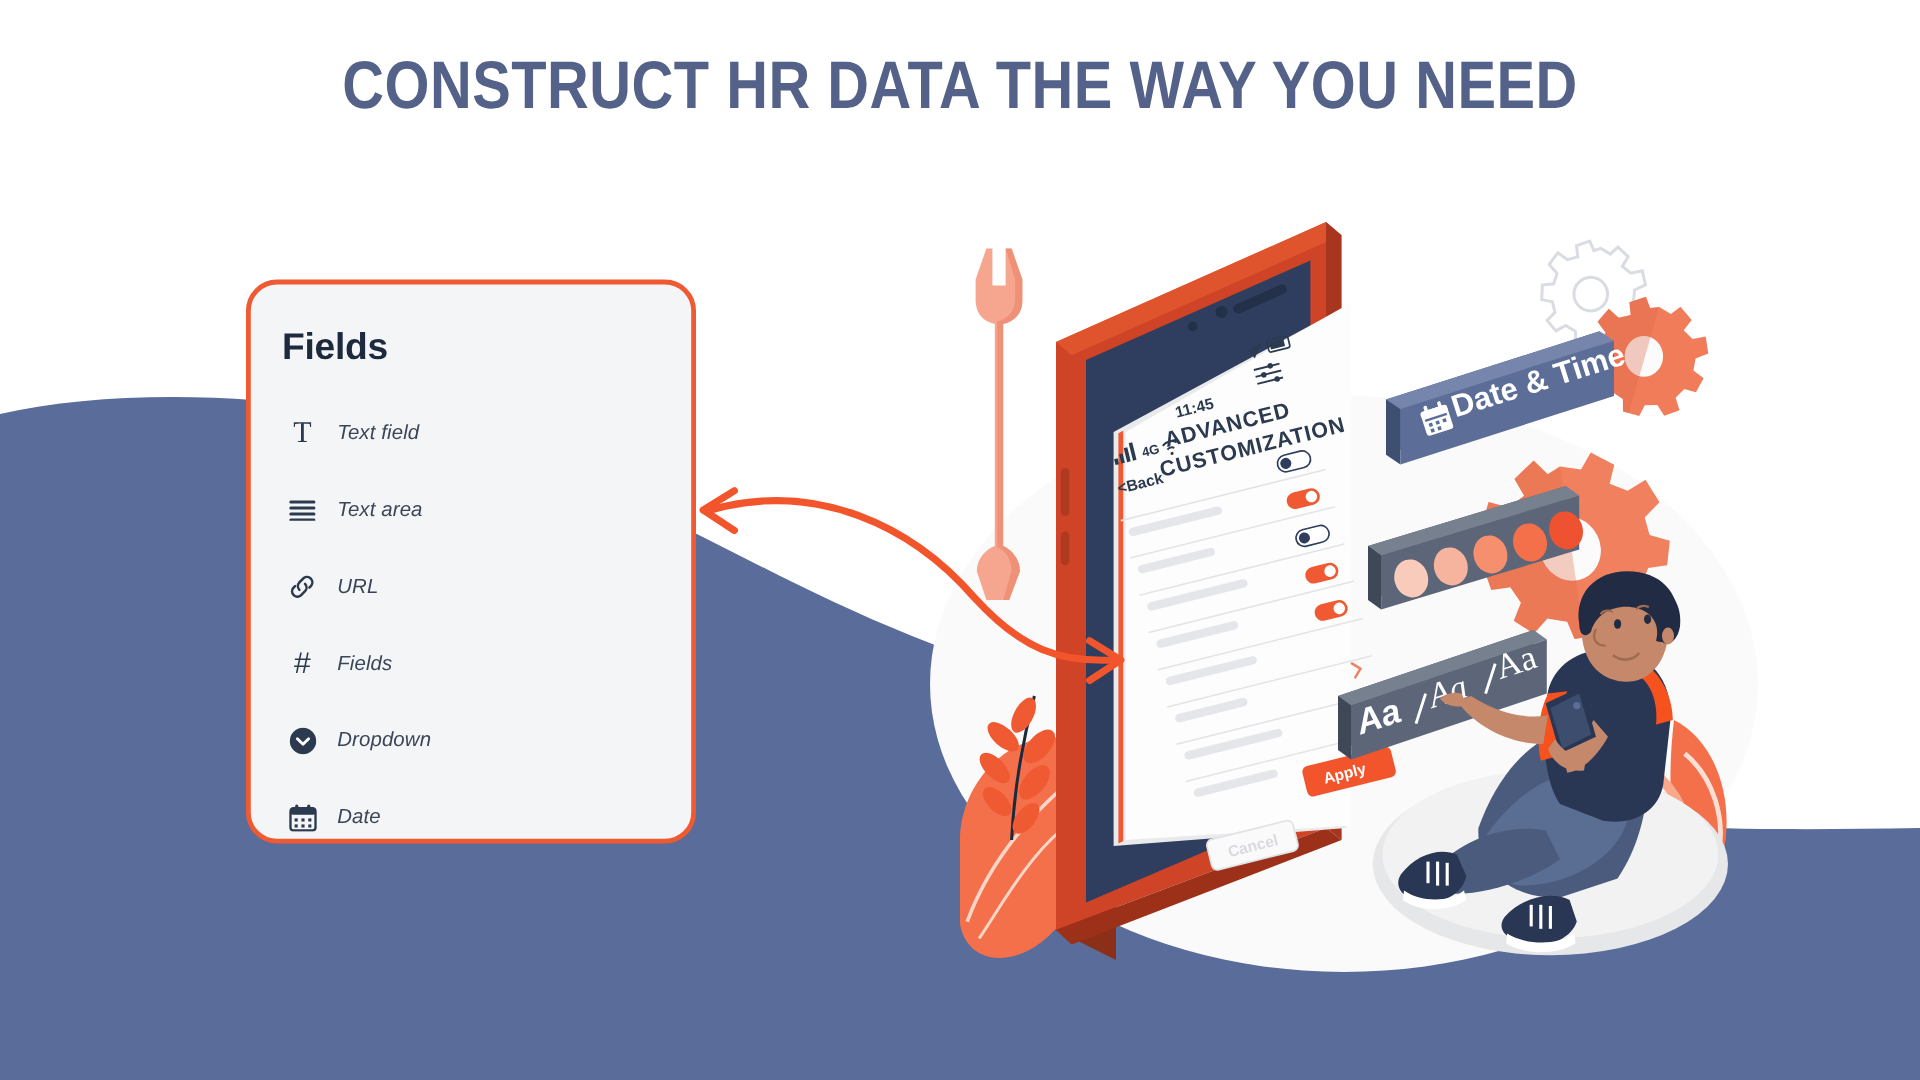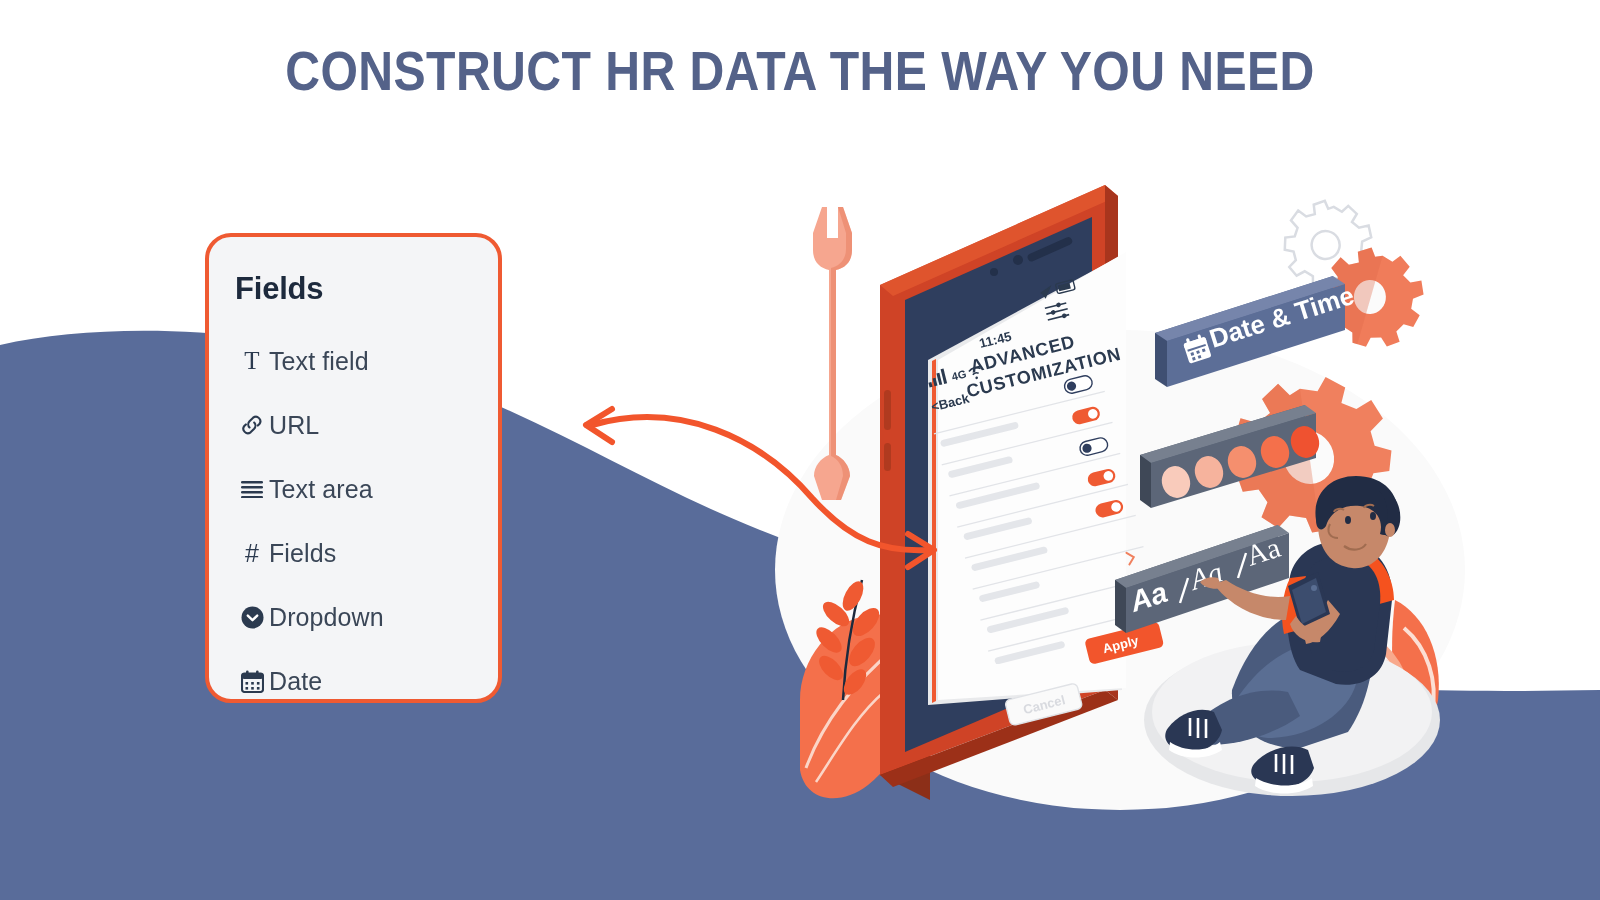--- a/index.html
+++ b/index.html
@@ -25,21 +25,21 @@
     transform:scaleX(0.86);
     transform-origin:center top;
     white-space:nowrap;
     z-index:40;
   }
 
   
   #fields-card {
     position:absolute;
     left:205px; top:233px;
-    width:297px; height:470px;
+    width:375px; height:470px;
     background:#f4f5f7;
     border:4px solid #ef5a32;
     border-radius:26px;
     z-index:30;
     padding:34px 0 0 0;
   }
   #fields-title {
     font-size:31px;
     font-weight:700;
     color:#1d2a3d;
@@ -55,24 +55,25 @@
   }
   .field-icon {
     width:34px;
     min-width:34px;
     display:flex;
     align-items:center;
     justify-content:center;
     color:#2b3a4f;
   }
   .field-label {
-    font-size:25px;
+    font-size:17px;
     color:#3a4657;
-    margin-left:0;
+    margin-left:12px;
     letter-spacing:0.1px;
+    font-style:italic;
   }
   .glyph-T { font-family:"Liberation Serif", serif; font-size:25px; font-weight:400; color:#2b3a4f; }
   .glyph-hash { font-size:25px; font-weight:400; color:#2b3a4f; }
 
   
   #illustration { position:absolute; inset:0; z-index:20; }
   #bgwave { position:absolute; inset:0; z-index:5; }
   #arrow-layer { position:absolute; inset:0; z-index:35; pointer-events:none; }
 </style>
 </head>
@@ -433,40 +434,40 @@
 
     <div class="field-row">
       <span class="field-icon">
         <span class="glyph-T">T</span>
       </span>
       <span class="field-label">Text field</span>
     </div>
 
     <div class="field-row">
       <span class="field-icon">
-        <svg width="24" height="22" viewBox="0 0 24 22" fill="none" stroke="#2b3a4f" stroke-width="2.1" stroke-linecap="round">
-          <path d="M9.5,13.5 a4.5,4.5 0 0 1 0,-6.2 l3.6,-3.6 a4.5,4.5 0 0 1 6.3,6.3 l-1.6,1.6"></path>
-          <path d="M14.2,8.5 a4.5,4.5 0 0 1 0,6.2 l-3.6,3.6 a4.5,4.5 0 0 1 -6.3,-6.3 l1.6,-1.6"></path>
-        </svg>
-      </span>
-      <span class="field-label">URL</span>
-    </div>
-
-    <div class="field-row">
-      <span class="field-icon">
         <svg width="22" height="18" viewBox="0 0 22 18">
           <g fill="#2b3a4f">
             <rect x="0" y="1" width="22" height="2.6" rx="1.3"></rect>
             <rect x="0" y="6" width="22" height="2.6" rx="1.3"></rect>
             <rect x="0" y="11" width="22" height="2.6" rx="1.3"></rect>
             <rect x="0" y="16" width="22" height="2.6" rx="1.3"></rect>
           </g>
         </svg>
       </span>
       <span class="field-label">Text area</span>
+    </div>
+
+    <div class="field-row">
+      <span class="field-icon">
+        <svg width="24" height="22" viewBox="0 0 24 22" fill="none" stroke="#2b3a4f" stroke-width="2.1" stroke-linecap="round">
+          <path d="M9.5,13.5 a4.5,4.5 0 0 1 0,-6.2 l3.6,-3.6 a4.5,4.5 0 0 1 6.3,6.3 l-1.6,1.6"></path>
+          <path d="M14.2,8.5 a4.5,4.5 0 0 1 0,6.2 l-3.6,3.6 a4.5,4.5 0 0 1 -6.3,-6.3 l1.6,-1.6"></path>
+        </svg>
+      </span>
+      <span class="field-label">URL</span>
     </div>
 
     <div class="field-row">
       <span class="field-icon">
         <span class="glyph-hash">#</span>
       </span>
       <span class="field-label">Fields</span>
     </div>
 
     <div class="field-row">

